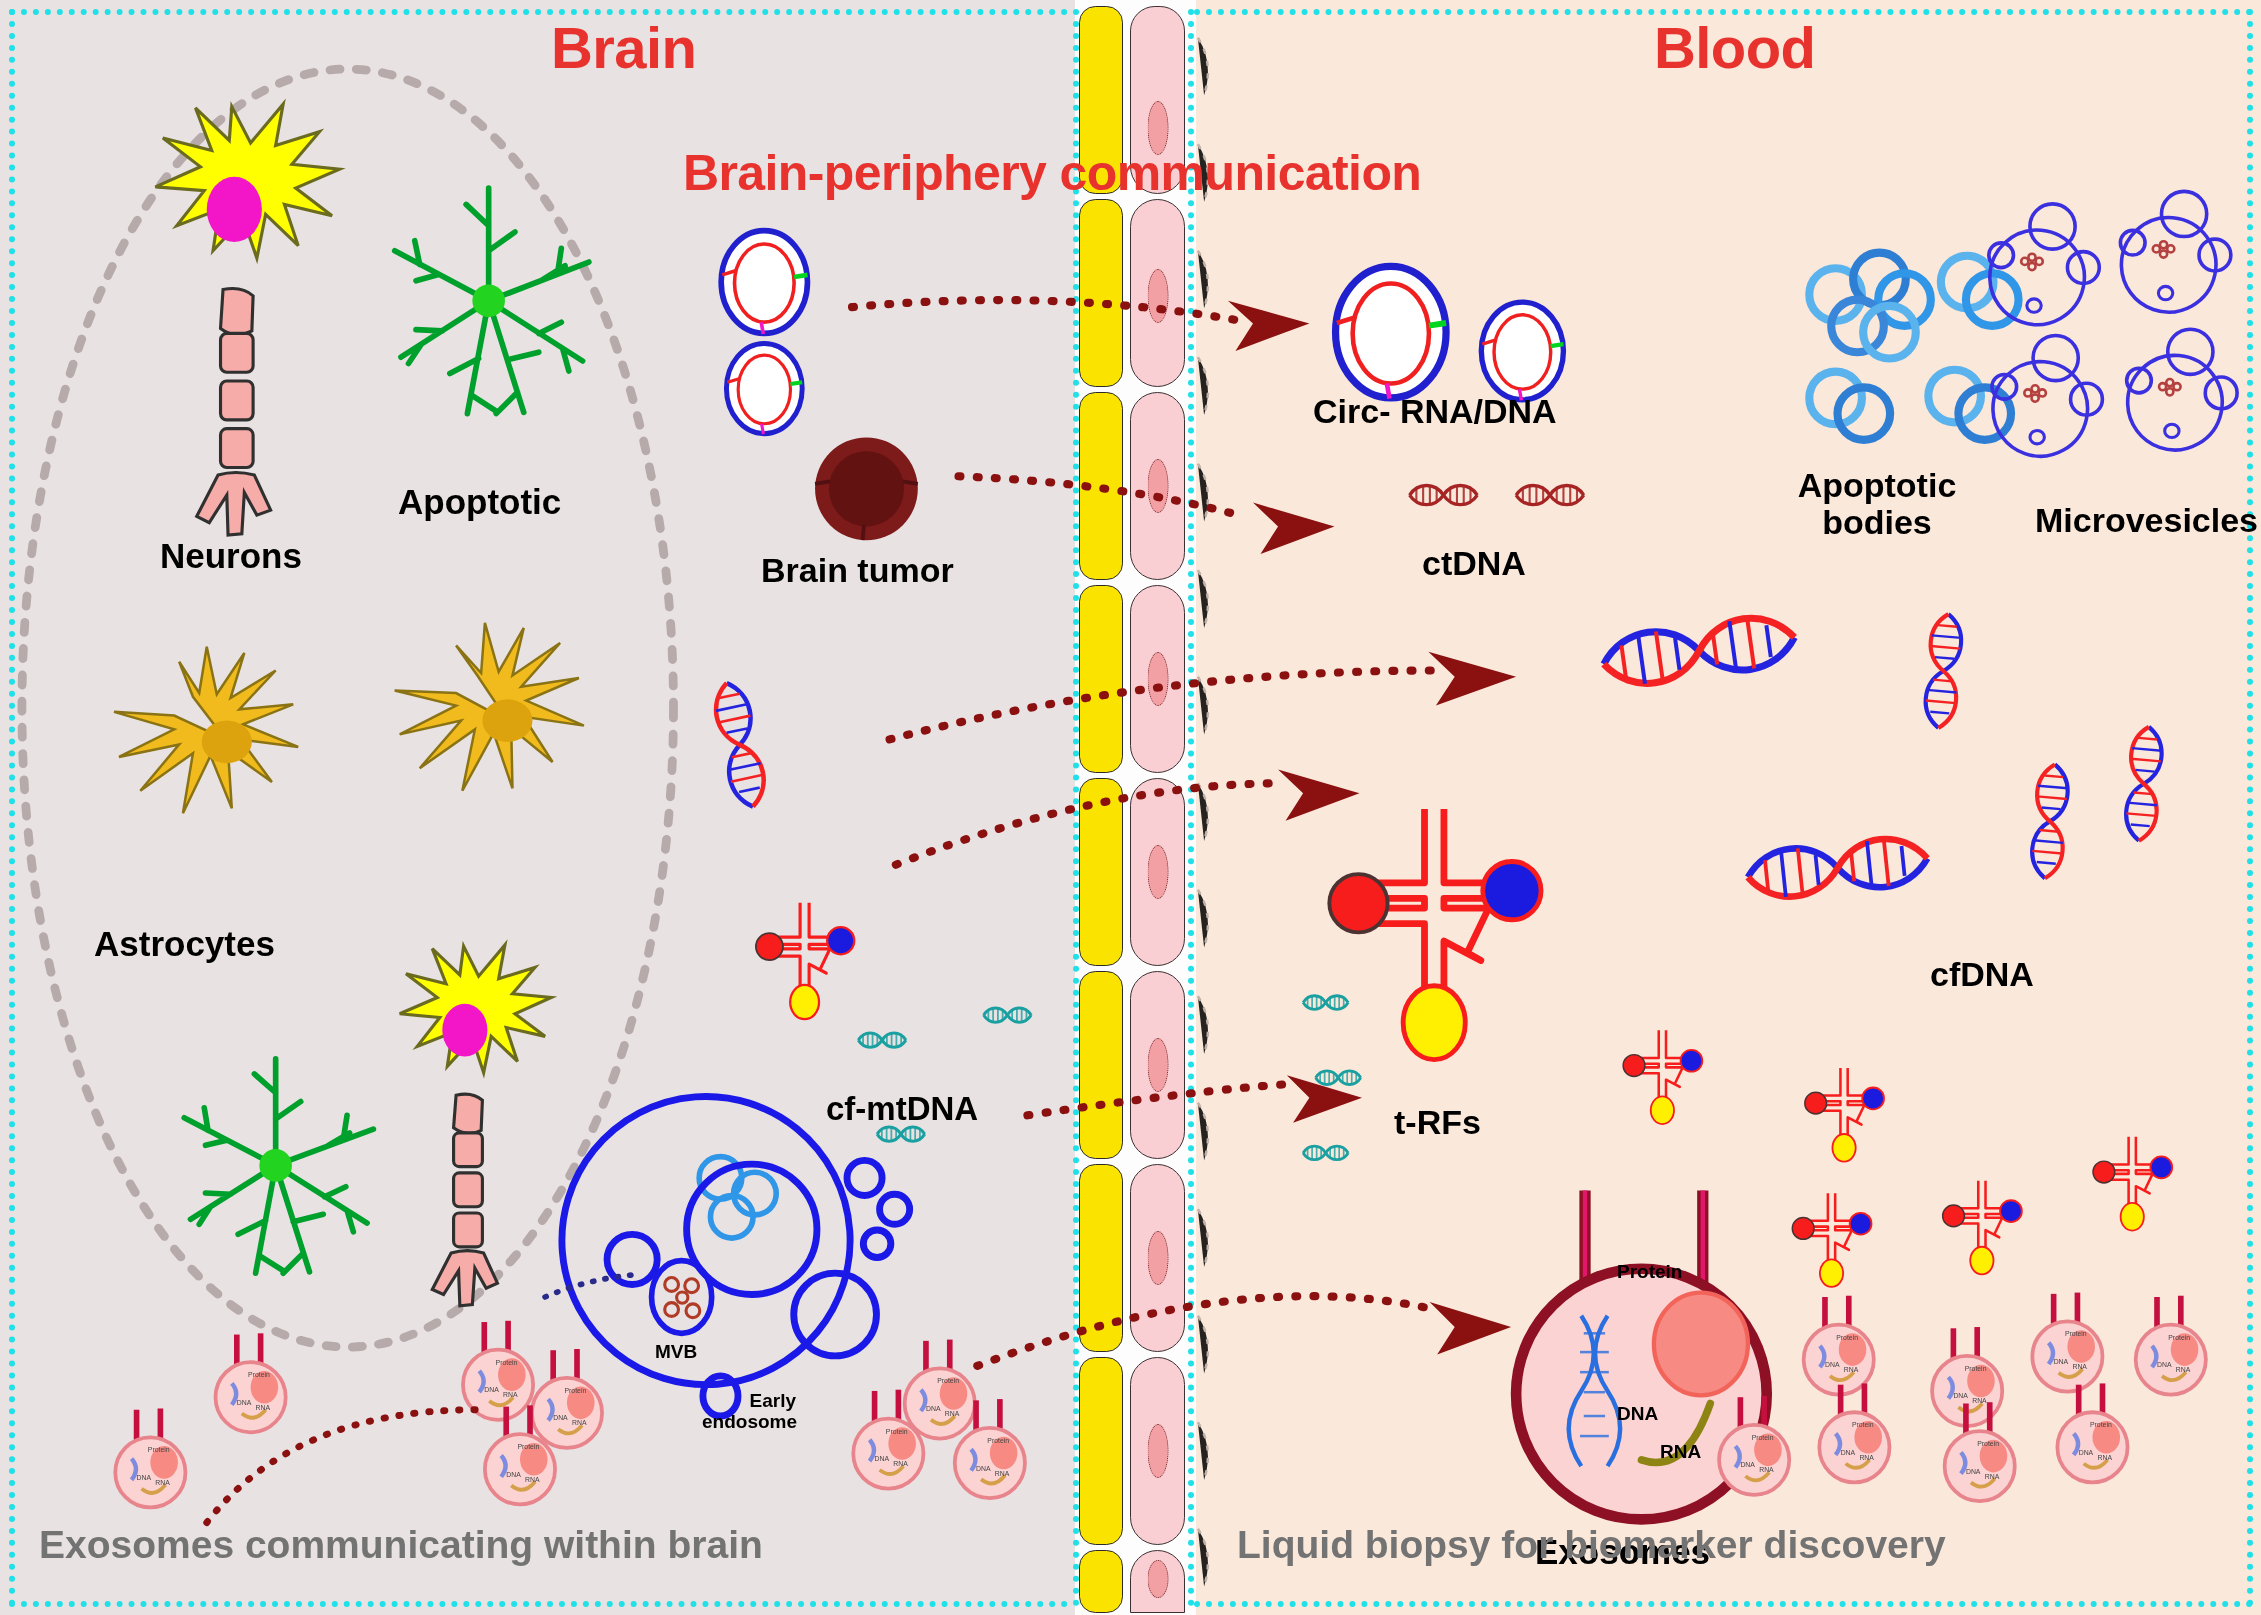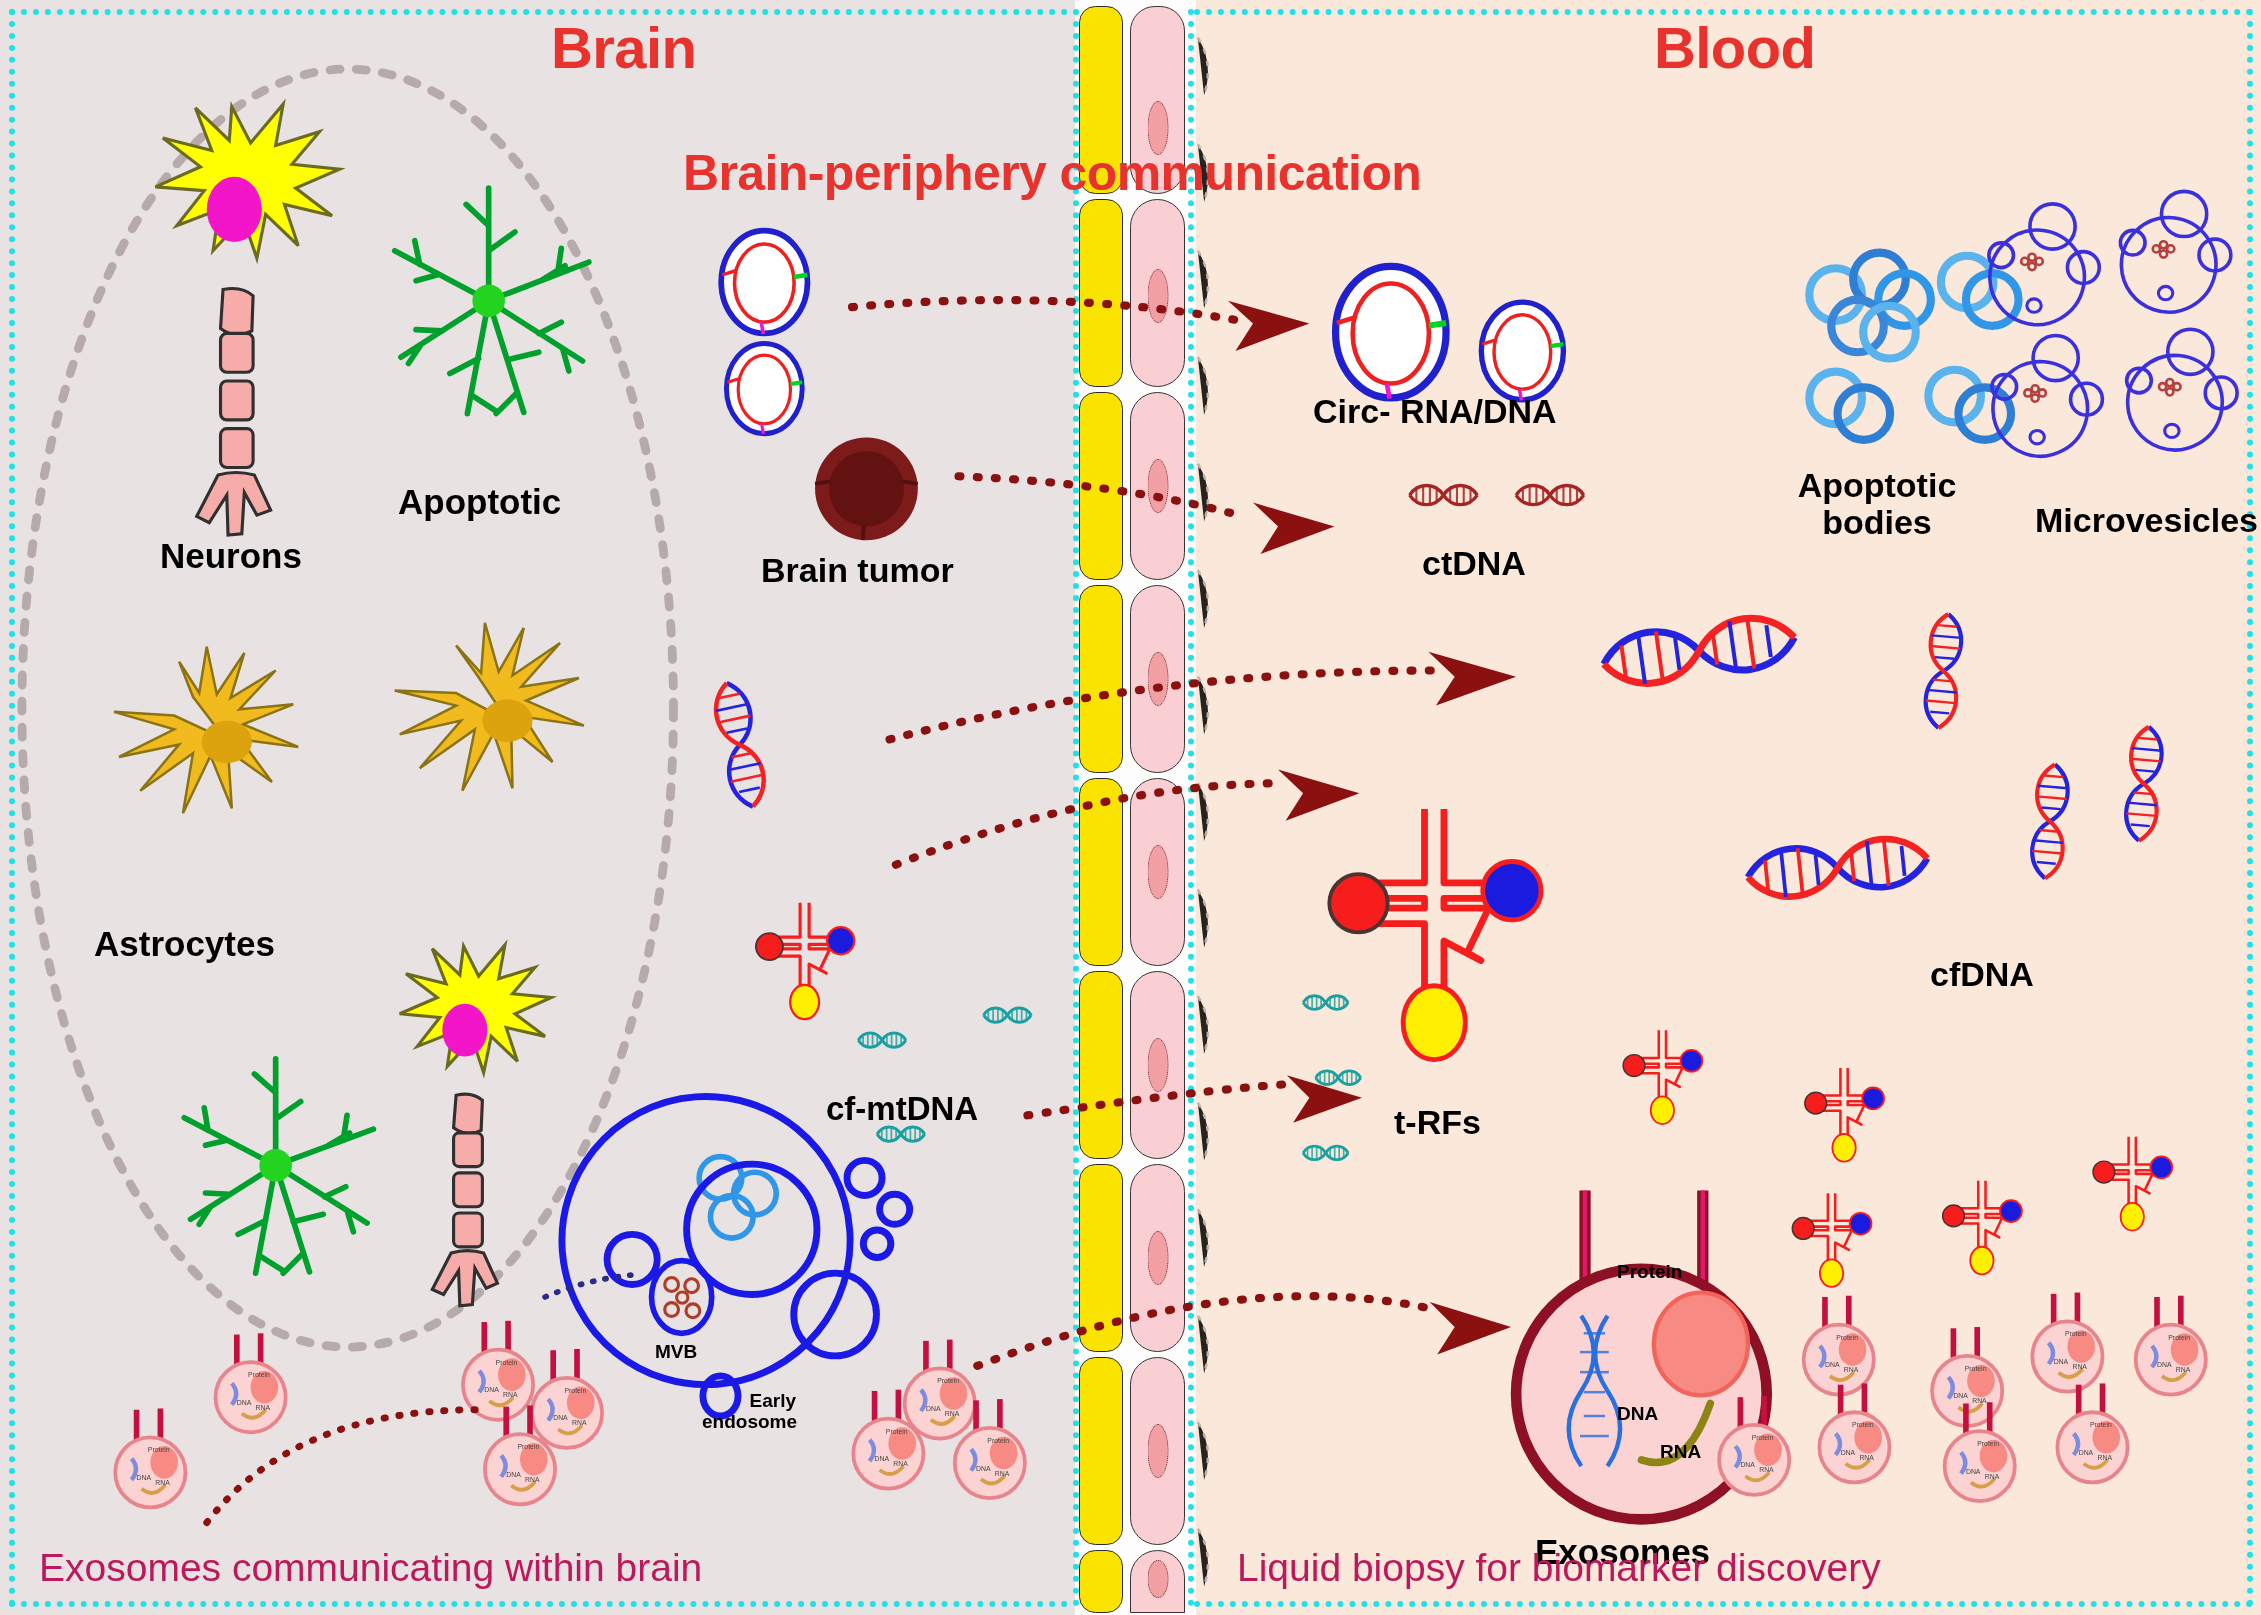--- a/index.html
+++ b/index.html
@@ -28,21 +28,21 @@
       border:1.9px dotted #6b2b2b;box-sizing:border-box;}
   #bbb-cyan-l{position:absolute;left:1073px;top:8.8px;width:0;height:1598px;border-left:6.3px dotted #20e0e8;}
   #bbb-cyan-r{position:absolute;left:1188px;top:8.8px;width:0;height:1598px;border-left:6.3px dotted #20e0e8;}
 
   
   .bigtitle{position:absolute;color:#e8322e;font-weight:bold;
      font-family:"Liberation Sans",sans-serif;white-space:nowrap;letter-spacing:-0.6px;}
   #t-brain{left:551px;top:13.8px;font-size:58px;}
   #t-blood{left:1654px;top:13.8px;font-size:58px;}
   #t-comm{left:683px;top:144px;font-size:50px;}
-  .footlabel{position:absolute;color:#be185d;font-weight:normal;font-size:39px;white-space:nowrap;margin-top:23px;}
+  .footlabel{position:absolute;color:#737373;font-weight:bold;font-size:39px;white-space:nowrap;}
   #f-left{left:39px;top:1523px;}
   #f-right{left:1237px;top:1523px;}
 
   
   .lbl{position:absolute;color:#000;font-weight:bold;white-space:nowrap;
        font-family:"Liberation Sans",sans-serif;}
 
   .svgl{position:absolute;left:0;top:0;width:2261px;height:1616px;pointer-events:none;}
 </style>
 </head>

